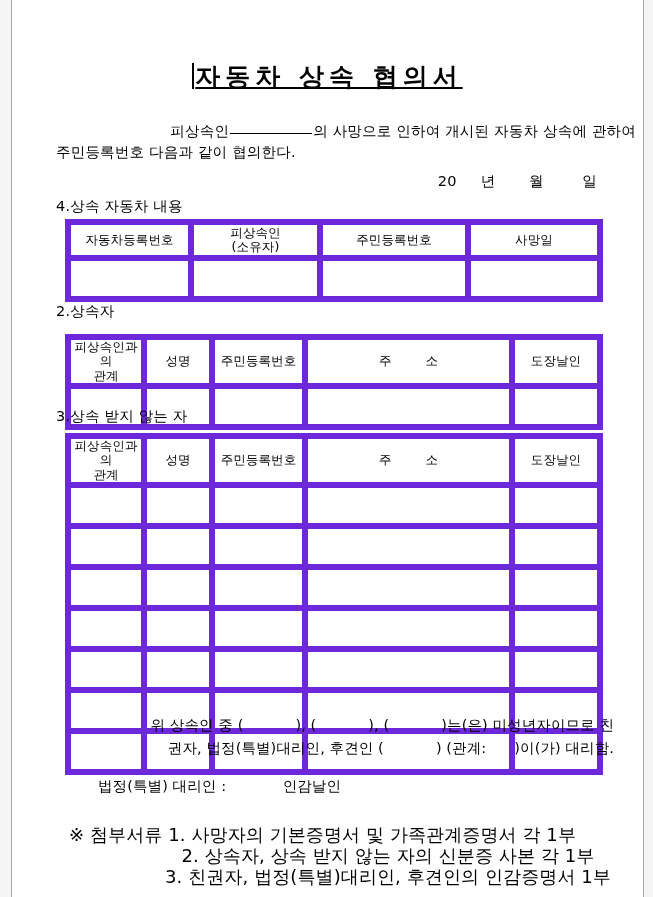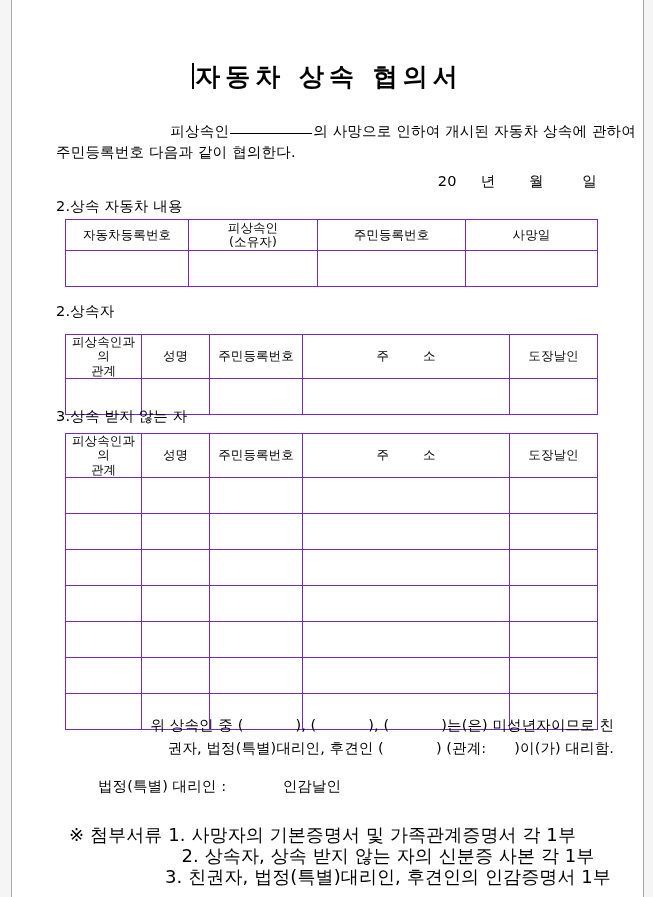--- a/index.html
+++ b/index.html
@@ -54,20 +54,21 @@
     position: absolute;
     left: 0;
     top: 62px;
     width: 631px;
     text-align: center;
     font-size: 25px;
     font-weight: bold;
     letter-spacing: 5px;
     white-space: nowrap;
     line-height: 1.2;
+    text-decoration: underline;
   }
   .caret {
     display: inline-block;
     width: 2px;
     height: 26px;
     background: #000;
     vertical-align: -4px;
     margin-right: 1px;
   }
 
@@ -114,21 +115,21 @@
 
   
   table.form-table {
     position: absolute;
     border-collapse: collapse;
     table-layout: fixed;
     background: #fff;
   }
   table.form-table th,
   table.form-table td {
-    border: 1px solid #6d28d9;
+    border: 6px solid #6d28d9;
     padding: 0;
     font-weight: normal;
     font-size: 12.5px;
     text-align: center;
     vertical-align: middle;
     letter-spacing: 0.1px;
     line-height: 1.15;
   }
   table.form-table th { height: 30px; }
   table.form-table td.data-cell { height: 35px; }
@@ -198,21 +199,21 @@
 
     <div class="doc-title"><span class="caret"></span><span>자동차 상속 협의서</span></div>
 
     <div class="intro">
       <div class="indent"><span>피상속인</span><span class="blank-underline"></span><span>의 사망으로 인하여 개시된 자동차 상속에 관하여</span></div>
       <div>주민등록번호 다음과 같이 협의한다.</div>
     </div>
 
     <div class="date-line">20     년       월        일</div>
 
-    <div class="section-heading" id="sec1-heading">2.상속 자동차 내용</div>
+    <div class="section-heading" id="sec1-heading">4.상속 자동차 내용</div>
 
     <table class="form-table" id="table-vehicle">
       <colgroup>
         <col style="width:123px">
           <col style="width:129px">
           <col style="width:148px">
           <col style="width:132px">
       </colgroup>
       <thead>
         <tr>

